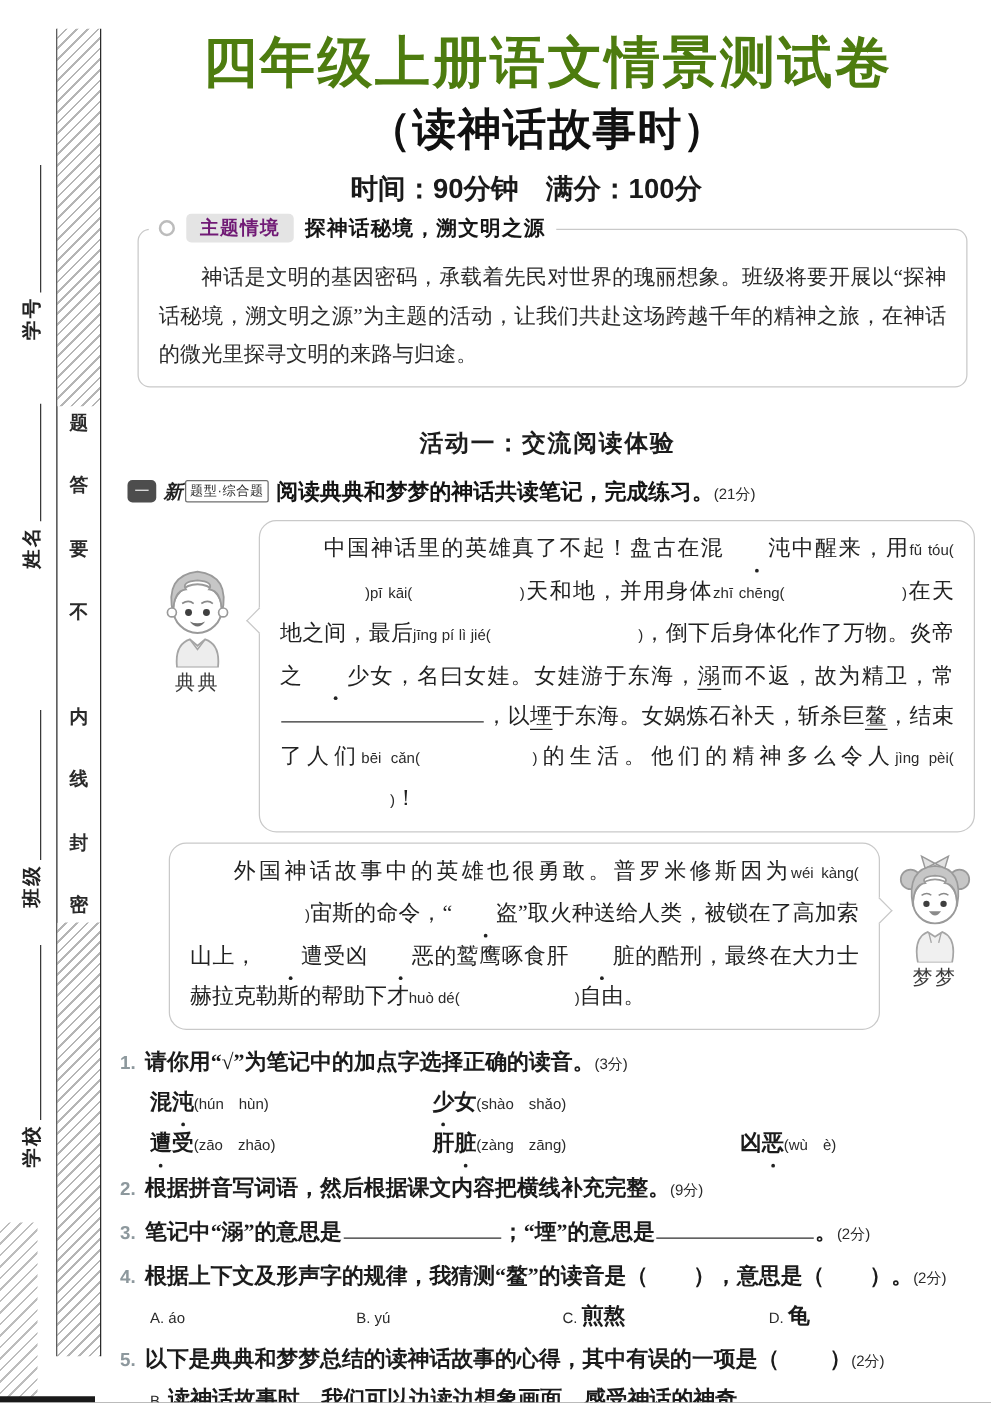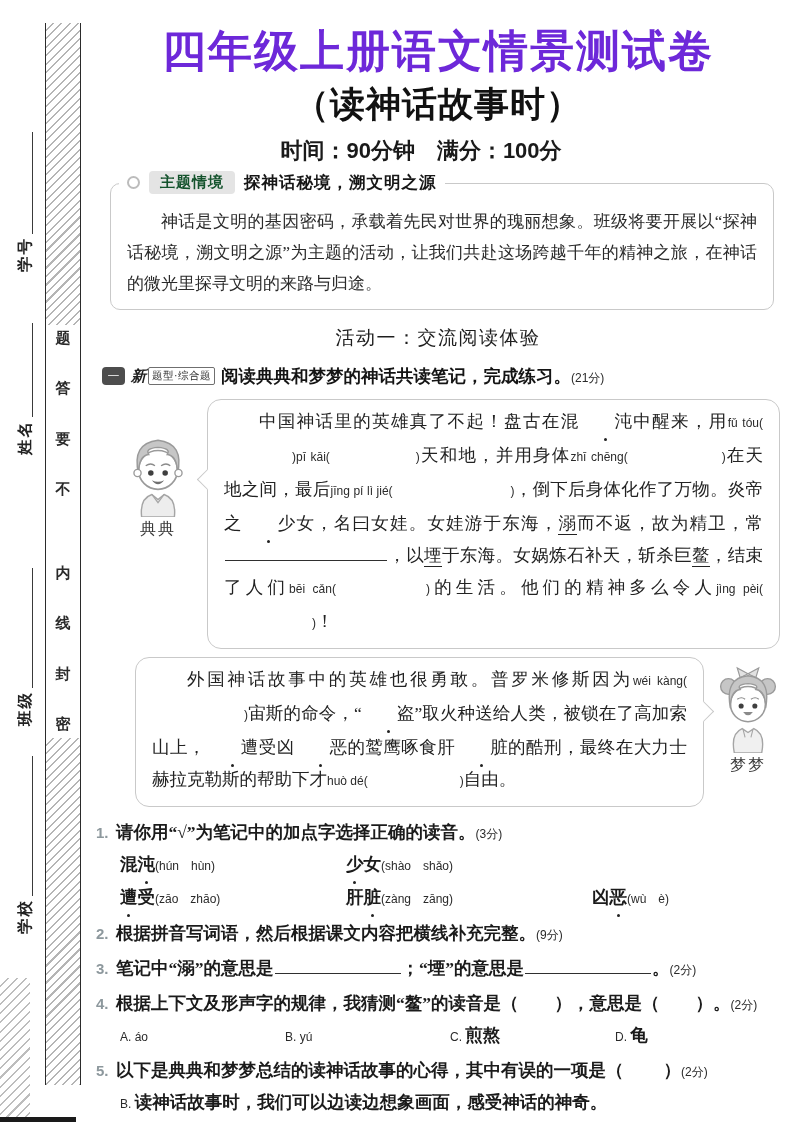--- a/index.html
+++ b/index.html
@@ -18,39 +18,39 @@
               align-items:center;padding:4px 0;font-size:15px;font-weight:600;color:#2a2a2a;}
   .seal-chars span{display:block;}
   .seal-chars span:nth-child(4){margin-bottom:34px;}
   .corner-hatch{position:absolute;left:0;top:978px;width:30px;height:140px;
                 background:repeating-linear-gradient(135deg,#ffffff 0 5px,#bdbdbd 5px 6.5px);}
   .edge-strip{position:absolute;left:0;top:1117px;width:76px;height:5px;background:#1a1a1a;}
 
   
   .main{position:absolute;left:96px;top:0;width:684px;}
   .title{margin:26px 0 0;text-align:center;font-family:"Liberation Sans","DejaVu Sans",sans-serif;
-         font-size:44px;font-weight:900;letter-spacing:2px;color:#6d28d9;line-height:1.15;}
+         font-size:44px;font-weight:900;letter-spacing:2px;color:#4d7c0f;line-height:1.15;}
   .subtitle{margin:8px 0 0;text-align:center;font-family:"Liberation Sans","DejaVu Sans",sans-serif;
             font-size:35px;font-weight:900;letter-spacing:1px;color:#111;line-height:1.1;}
   .meta{margin-top:13px;text-align:center;padding-right:34px;font-family:"Liberation Sans","DejaVu Sans",sans-serif;
         font-size:22px;font-weight:700;color:#1a1a1a;}
 
   
   .theme-box{position:relative;margin:17px 6px 0 14px;border:1.5px solid #c9c9c9;border-radius:10px;
              padding:16px 16px 10px;}
   .theme-head{position:absolute;top:-13px;left:8px;display:flex;align-items:center;gap:9px;
               background:#fff;padding:0 8px;}
   .ring{width:9px;height:9px;border:2.5px solid #bcbcbc;border-radius:50%;background:#fff;}
-  .badge{background:#e4e4e4;color:#14532d;font-family:"Liberation Sans",sans-serif;font-weight:700;
+  .badge{background:#e4e4e4;color:#701a75;font-family:"Liberation Sans",sans-serif;font-weight:700;
          font-size:15px;padding:2px 11px;border-radius:4px;letter-spacing:1px;}
   .theme-title{font-family:"Liberation Sans",sans-serif;font-weight:700;font-size:16.5px;color:#161616;letter-spacing:1px;}
   .theme-body{margin:6px 0 0;font-size:17px;line-height:31px;text-indent:2em;text-align:justify;color:#2a2a2a;}
 
-  .activity{margin-top:15px;text-align:center;font-family:"Liberation Sans",sans-serif;
-            font-weight:400;font-size:19px;letter-spacing:1.5px;color:#1d1d1d;}
+  .activity{margin-top:32px;text-align:center;font-family:"Liberation Sans",sans-serif;
+            font-weight:700;font-size:19px;letter-spacing:1.5px;color:#1d1d1d;}
 
   
   .section-line{margin-top:13px;display:flex;align-items:center;gap:6px;padding-left:6px;}
   .sec-num{flex:0 0 auto;width:23px;height:18px;background:#4d4d4d;color:#fff;border-radius:4px;
            display:flex;align-items:center;justify-content:center;font-size:12px;line-height:1;}
   .tag{display:flex;align-items:center;gap:2px;flex:0 0 auto;}
   .tag-new{font-family:"Liberation Serif",serif;font-style:italic;font-weight:700;font-size:15px;color:#222;}
   .tag-box{border:1.2px solid #6f6f6f;font-size:10.5px;padding:1px 3px;color:#2e2e2e;border-radius:2px;
            font-family:"Liberation Sans",sans-serif;letter-spacing:0.5px;}
   .sec-text{font-size:17.5px;font-weight:700;color:#141414;}

